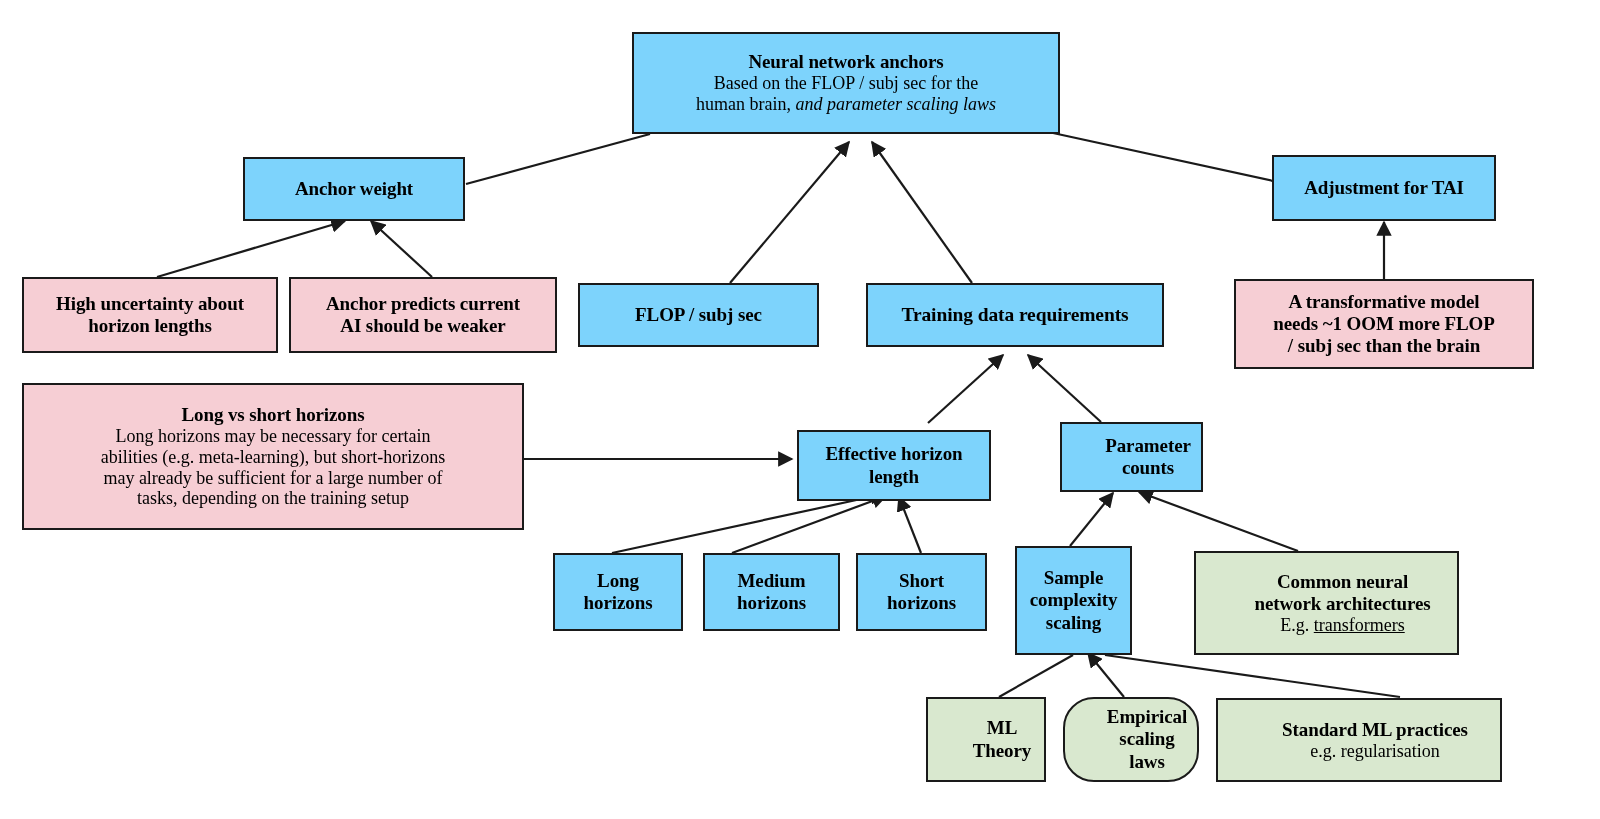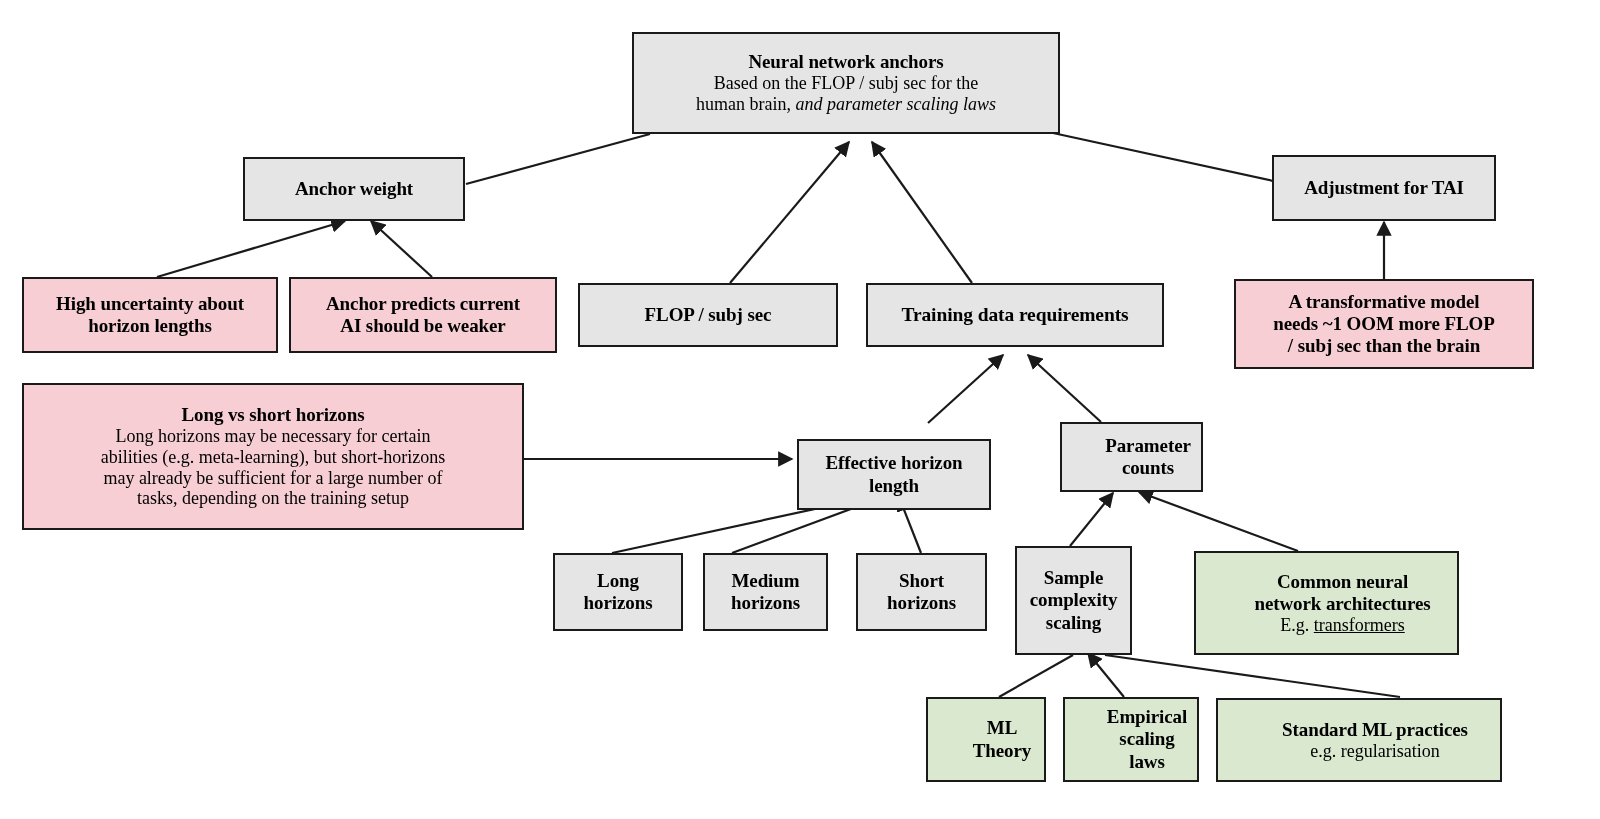--- a/index.html
+++ b/index.html
@@ -31,21 +31,21 @@
     border: 2px solid #1a1a1a;
     display: flex;
     flex-direction: column;
     align-items: center;
     justify-content: center;
     text-align: center;
     color: #000000;
     line-height: 1.16;
     padding: 2px 6px;
   }
-  .node.blue  { background: #e5e5e5; }
+  .node.blue  { background: #7dd3fc; }
   .node.pink  { background: #f6ced4; }
   .node.green { background: #d9e8cf; padding-left: 38px; }
 
   .node .title {
     font-weight: bold;
     font-size: 19px;
     letter-spacing: -0.1px;
   }
   .node .sub {
     font-weight: normal;
@@ -137,44 +137,44 @@
   </div>
 
   <div class="node pink" style="left:22px; top:383px; width:502px; height:147px;">
     <div class="title">Long vs short horizons</div>
     <div class="sub">Long horizons may be necessary for certain</div>
     <div class="sub">abilities (e.g. meta-learning), but short-horizons</div>
     <div class="sub">may already  be sufficient for a large number of</div>
     <div class="sub">tasks, depending on the training setup</div>
   </div>
 
-  <div class="node blue" style="left:578px; top:283px; width:260px; height:64px;">
+  <div class="node blue" style="left:578px; top:283px; width:241px; height:64px;">
     <div class="title">FLOP / subj sec</div>
   </div>
 
   <div class="node blue wide" style="left:866px; top:283px; width:298px; height:64px;">
     <div class="title">Training data requirements</div>
   </div>
 
-  <div class="node blue" style="left:797px; top:439px; width:194px; height:71px;">
+  <div class="node blue" style="left:797px; top:430px; width:194px; height:71px;">
     <div class="title">Effective horizon</div>
     <div class="title">length</div>
   </div>
 
   <div class="node blue" style="left:1060px; top:422px; width:143px; height:70px;padding-left:39px;">
     <div class="title">Parameter</div>
     <div class="title">counts</div>
   </div>
 
   <div class="node blue" style="left:553px; top:553px; width:130px; height:78px;">
     <div class="title">Long</div>
     <div class="title">horizons</div>
   </div>
 
-  <div class="node blue" style="left:703px; top:553px; width:125px; height:78px;">
+  <div class="node blue" style="left:703px; top:553px; width:137px; height:78px;">
     <div class="title">Medium</div>
     <div class="title">horizons</div>
   </div>
 
   <div class="node blue" style="left:856px; top:553px; width:131px; height:78px;">
     <div class="title">Short</div>
     <div class="title">horizons</div>
   </div>
 
   <div class="node blue" style="left:1015px; top:546px; width:117px; height:109px;">
@@ -187,21 +187,21 @@
     <div class="title">Common neural</div>
     <div class="title">network architectures</div>
     <div class="sub"><span>E.g. </span><span class="link">transformers</span></div>
   </div>
 
   <div class="node green" style="left:926px; top:697px; width:120px; height:85px;">
     <div class="title">ML</div>
     <div class="title">Theory</div>
   </div>
 
-  <div class="node green" style="left:1063px; top:697px; width:136px; height:85px;">
+  <div class="node green" style="left:1063px; top:697px; width:136px; height:85px;border-radius:31px;">
     <div class="title">Empirical</div>
     <div class="title">scaling</div>
     <div class="title">laws</div>
   </div>
 
   <div class="node green" style="left:1216px; top:698px; width:286px; height:84px;">
     <div class="title">Standard ML practices</div>
     <div class="sub">e.g. regularisation</div>
   </div>
 

